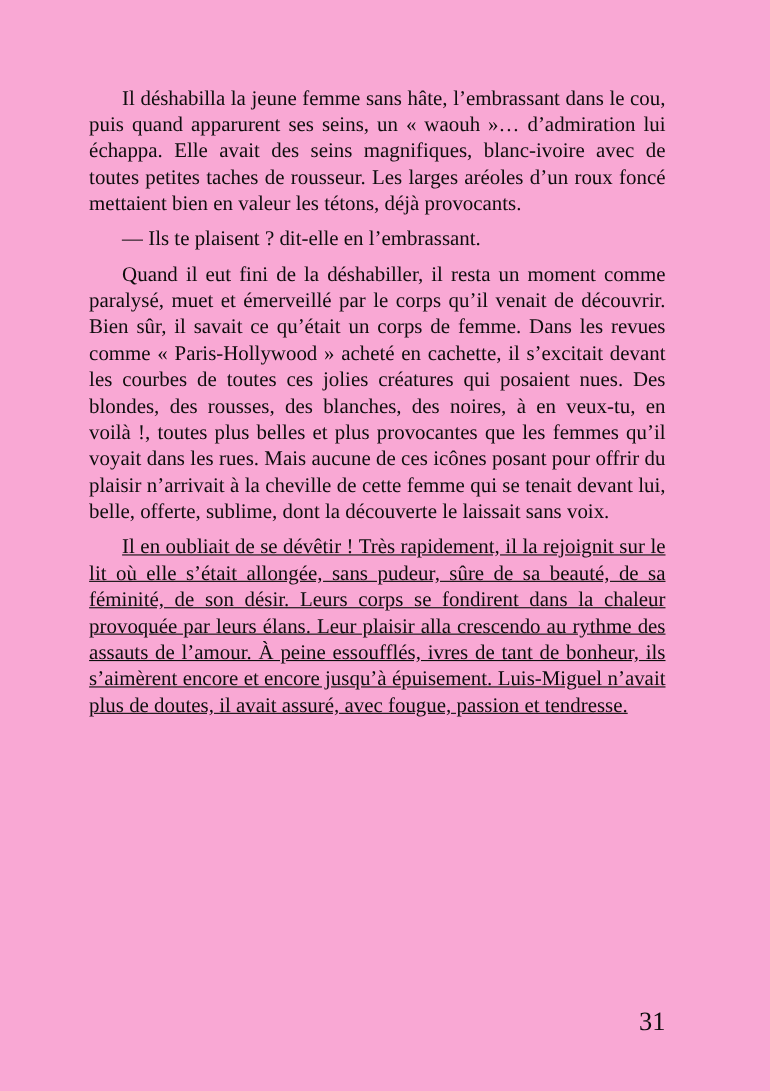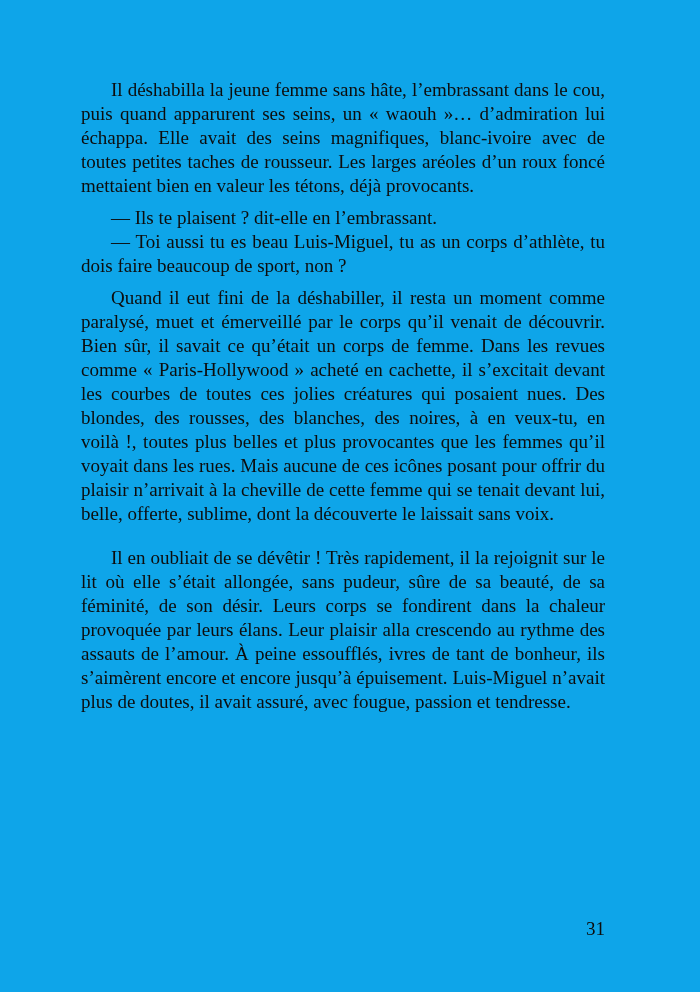--- a/index.html
+++ b/index.html
@@ -11,21 +11,21 @@
     height: 992px;
     background: #ffffff;
     position: relative;
     overflow: hidden;
     font-family: "Liberation Serif", "DejaVu Serif", serif;
     color: #0d0d0d;
   }
   .page {
     position: absolute;
     inset: 0;
-    background: #0ea5e9;
+    background: #f9a8d4;
   }
   .text-block {
     position: absolute;
     left: 81px;
     top: 78px;
     width: 524px;
     font-size: 19px;
     line-height: 24px;
     text-align: justify;
     text-justify: inter-word;
@@ -33,44 +33,44 @@
   .para {
     margin: 0;
     text-indent: 30px;
     hyphens: none;
     -webkit-hyphens: none;
   }
   .para.after-gap {
     margin-top: 8px;
   }
   .para.after-small-gap {
-    margin-top: 20px;
+    margin-top: 8px;
+    text-decoration: underline;
   }
   .footer {
     position: absolute;
     left: 81px;
     top: 917px;
     width: 524px;
-    font-size: 19px;
+    font-size: 24px;
     line-height: 24px;
     text-align: right;
   }
 </style>
 </head>
 <body>
 
 <div class="page">
 
   <div class="text-block">
     <p class="para">Il déshabilla la jeune femme sans hâte, l’embrassant dans le cou, puis quand apparurent ses seins, un «&nbsp;waouh&nbsp;»… d’admiration lui échappa. Elle avait des seins magnifiques, blanc-ivoire avec de toutes petites taches de rousseur. Les larges aréoles d’un roux foncé mettaient bien en valeur les tétons, déjà provocants.</p>
 
     <p class="para after-gap">— Ils te plaisent&nbsp;? dit-elle en l’embrassant.</p>
 
 
-    <p class="para">— Toi aussi tu es beau Luis-Miguel, tu as un corps d’athlète, tu dois faire beaucoup de sport, non&nbsp;?</p>
 
     <p class="para after-gap">Quand il eut fini de la déshabiller, il resta un moment comme paralysé, muet et émerveillé par le corps qu’il venait de découvrir. Bien sûr, il savait ce qu’était un corps de femme. Dans les revues comme «&nbsp;Paris-Hollywood&nbsp;» acheté en cachette, il s’excitait devant les courbes de toutes ces jolies créatures qui posaient nues. Des blondes, des rousses, des blanches, des noires, à en veux-tu, en voilà&nbsp;!, toutes plus belles et plus provocantes que les femmes qu’il voyait dans les rues. Mais aucune de ces icônes posant pour offrir du plaisir n’arrivait à la cheville de cette femme qui se tenait devant lui, belle, offerte, sublime, dont la découverte le laissait sans voix.</p>
 
     <p class="para after-small-gap">Il en oubliait de se dévêtir&nbsp;! Très rapidement, il la rejoignit sur le lit où elle s’était allongée, sans pudeur, sûre de sa beauté, de sa féminité, de son désir. Leurs corps se fondirent dans la chaleur provoquée par leurs élans. Leur plaisir alla crescendo au rythme des assauts de l’amour. À peine essoufflés, ivres de tant de bonheur, ils s’aimèrent encore et encore jusqu’à épuisement. Luis-Miguel n’avait plus de doutes, il avait assuré, avec fougue, passion et tendresse.</p>
   </div>
 
   <div class="footer">
     <span>31</span>
   </div>
 

